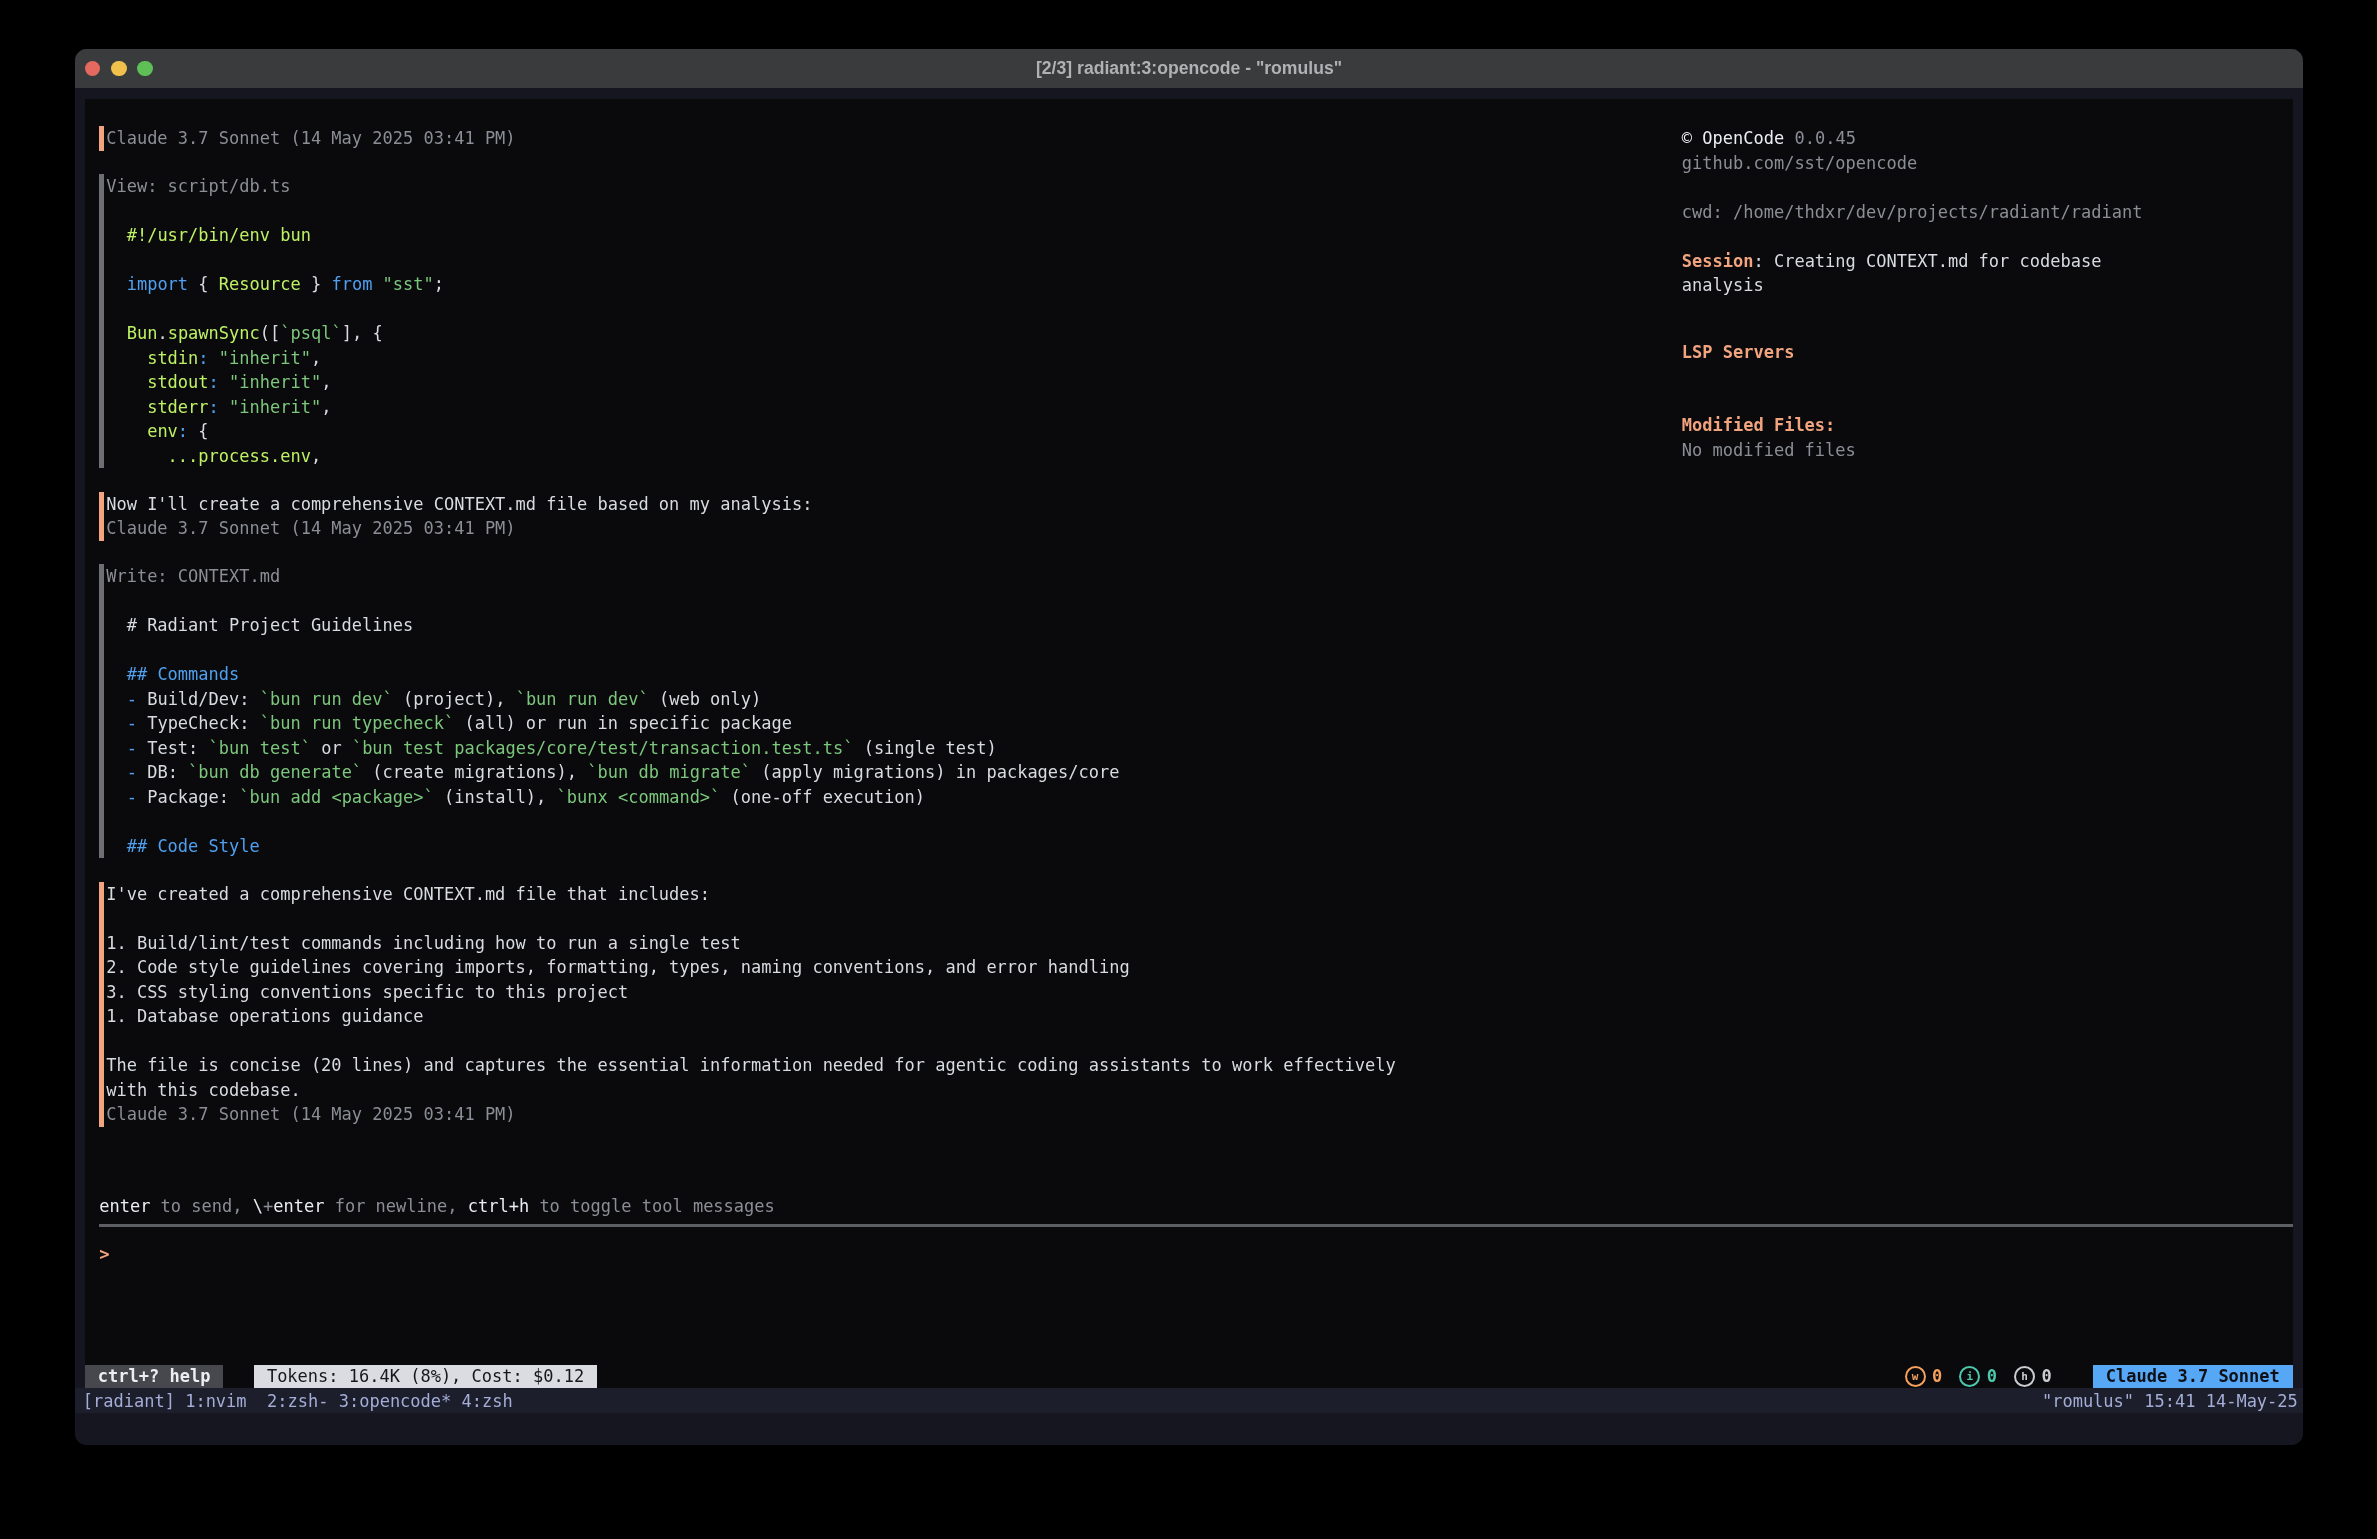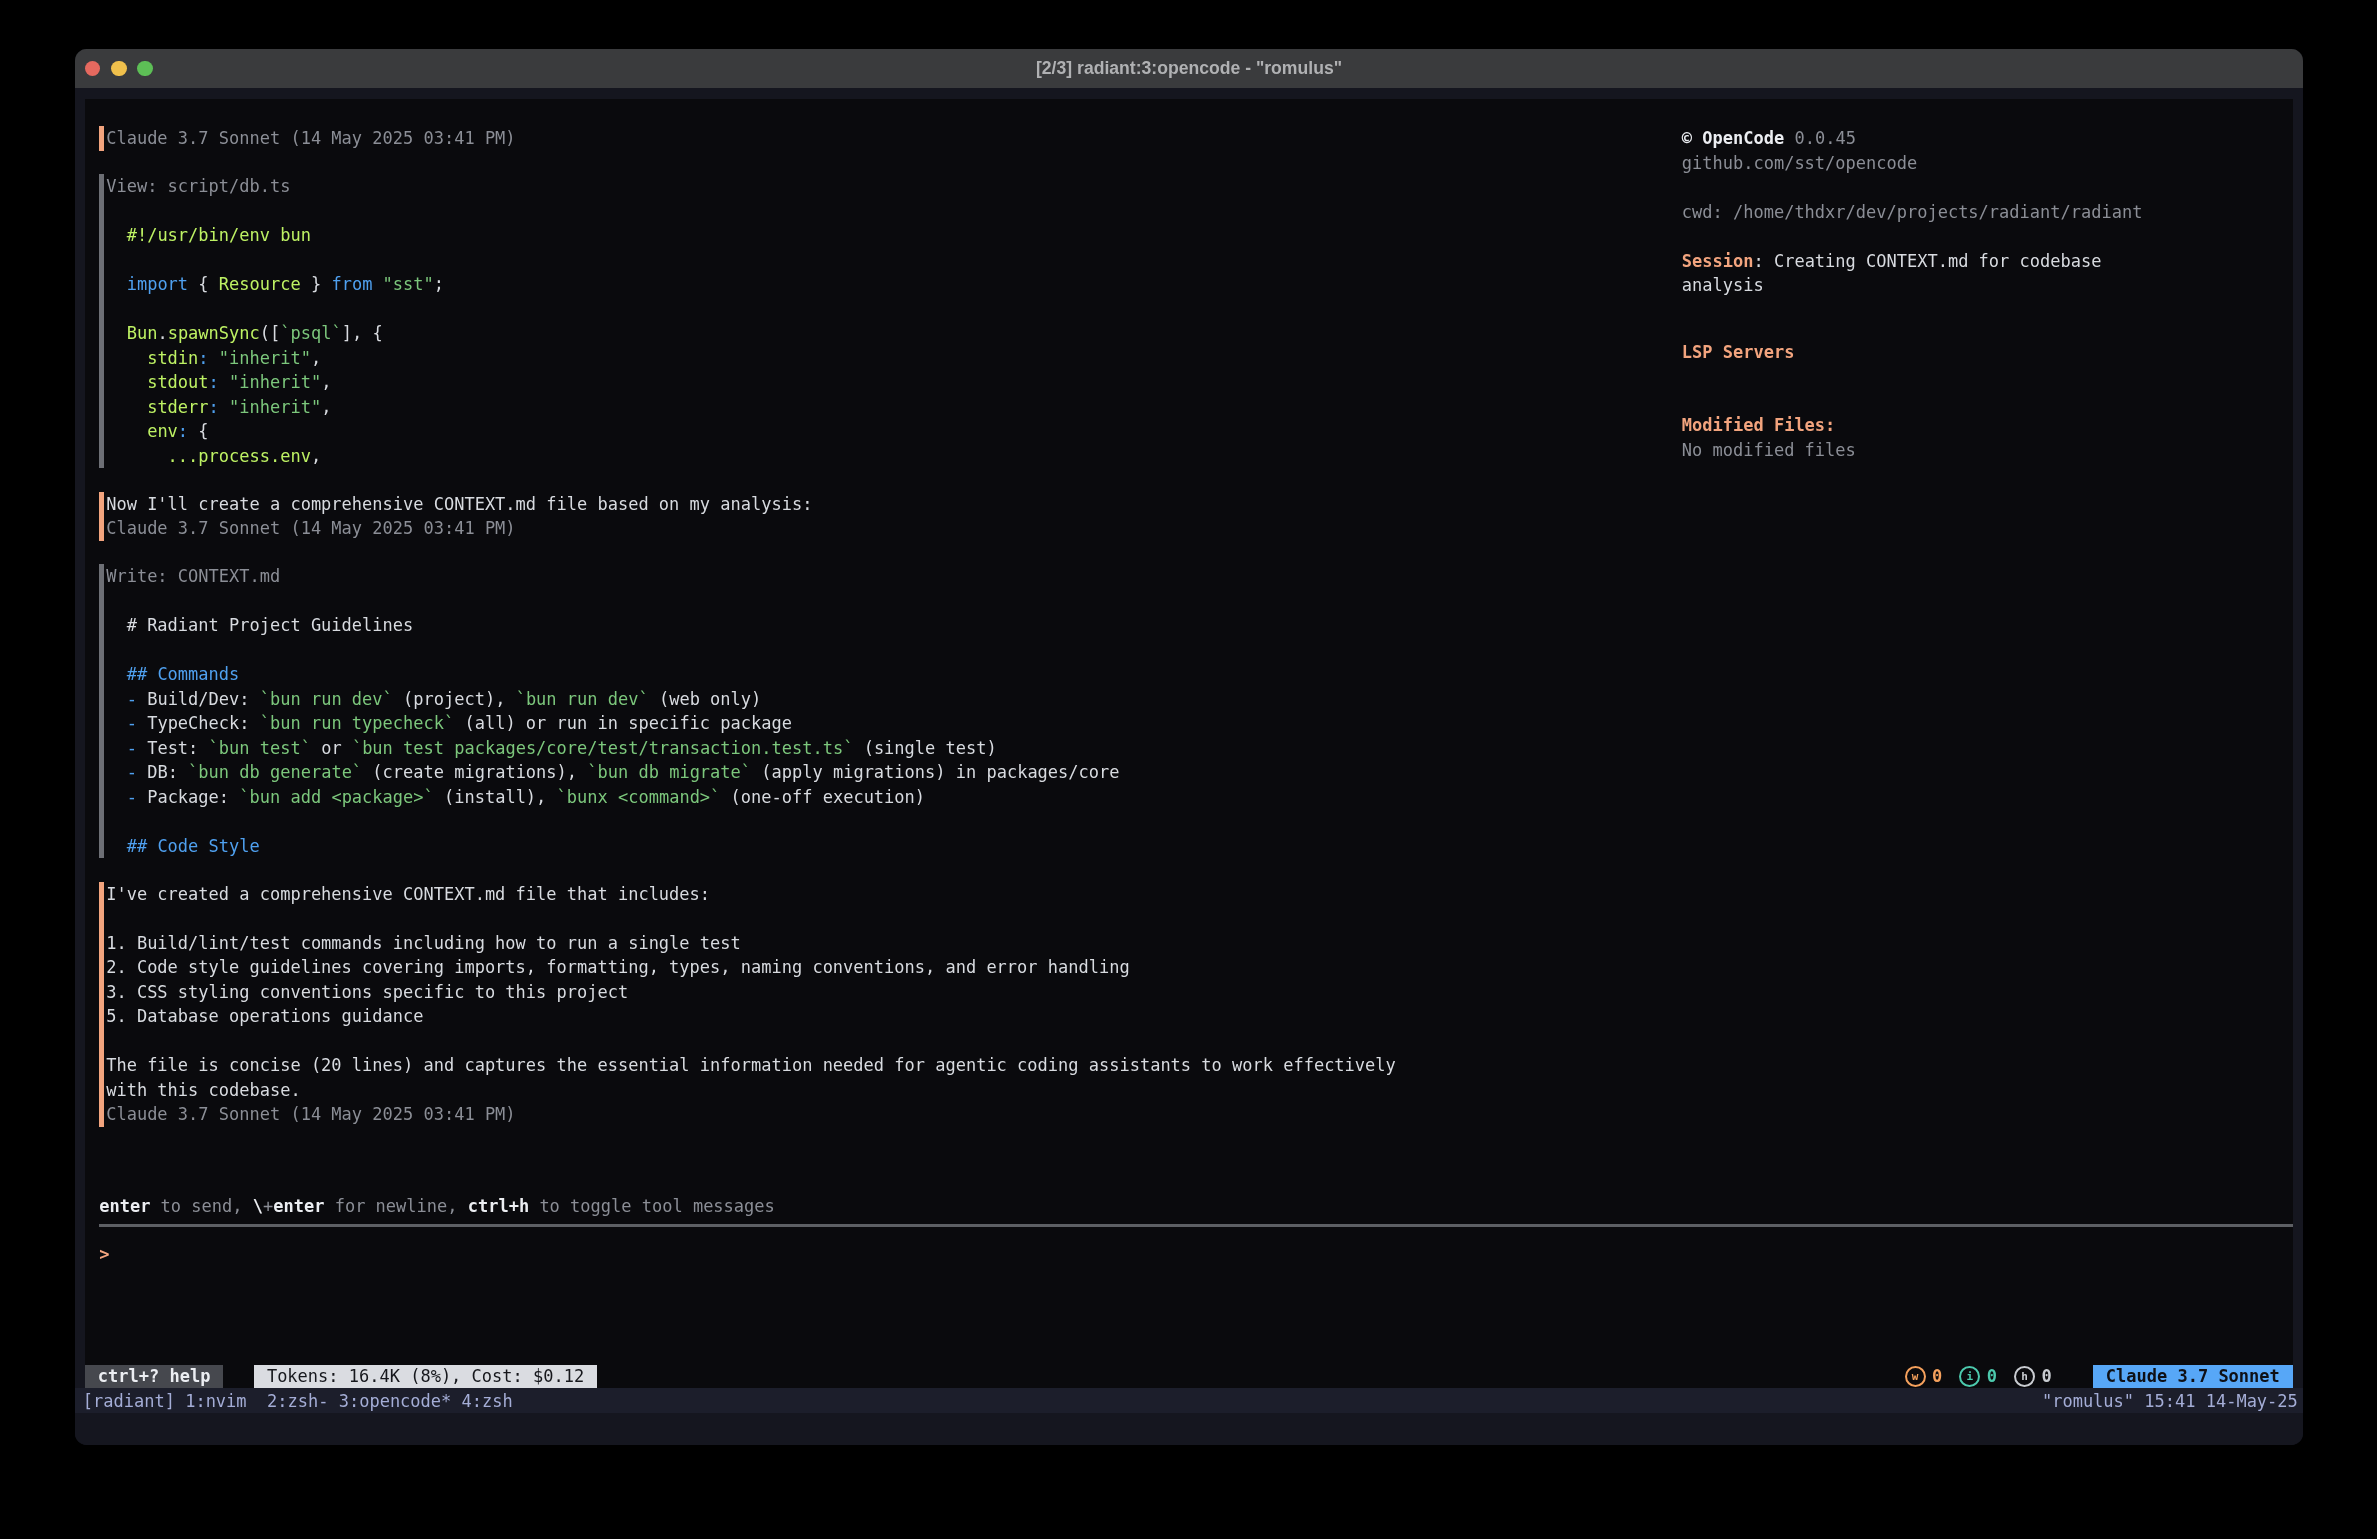--- a/index.html
+++ b/index.html
@@ -30,21 +30,21 @@
     position:absolute;left:9.8px;top:11px;width:2208px;height:1289px;background:#0a0a0d;
     font-size:17px;line-height:24.5px;color:#d8dbe0;overflow:hidden;
   }
   .tline{white-space:pre;min-height:24.5px;}
   .c-w{color:#d8dbe0;}
   .c-g{color:#8b8e96;}
   .c-pk{color:#bef264;}
   .c-gr{color:#7cc77c;}
   .c-bl{color:#4fa0ef;}
   .c-or{color:#f2a47e;margin-top:42px;}
-  .c-b{color:#eceef2;font-weight:bold;}
+  .c-b{color:#eceef2;font-weight:normal;}
   .c-bold{font-weight:bold;}
 
   .chat{position:absolute;left:14.4px;top:27px;width:1553px;}
   .block{border-left:5.9px solid #6d6f75;padding-left:2px;margin-bottom:23.5px;}
   .block.accent-orange{border-left-color:#f2a47e;}
 
   .sidebar{position:absolute;left:1597px;top:27px;width:483px;}
   .sb-line{min-height:24.5px;}
   .mb1{margin-bottom:24.5px;}
   .mb2{margin-bottom:49px;}
@@ -133,21 +133,21 @@
             <div class="tline"><span class="c-w">  </span><span class="c-bl">-</span><span class="c-w"> Package: </span><span class="c-gr">`bun add &lt;package&gt;`</span><span class="c-w"> (install), </span><span class="c-gr">`bunx &lt;command&gt;`</span><span class="c-w"> (one-off execution)</span></div>
             <div class="tline">&nbsp;</div>
             <div class="tline"><span class="c-w">  </span><span class="c-bl">## Code Style</span></div>
           </div>
           <div class="block accent-orange">
             <div class="tline"><span class="c-w">I've created a comprehensive CONTEXT.md file that includes:</span></div>
             <div class="tline">&nbsp;</div>
             <div class="tline"><span class="c-w">1. Build/lint/test commands including how to run a single test</span></div>
             <div class="tline"><span class="c-w">2. Code style guidelines covering imports, formatting, types, naming conventions, and error handling</span></div>
             <div class="tline"><span class="c-w">3. CSS styling conventions specific to this project</span></div>
-            <div class="tline"><span class="c-w">5. Database operations guidance</span></div>
+            <div class="tline"><span class="c-w">1. Database operations guidance</span></div>
             <div class="tline">&nbsp;</div>
             <div class="tline"><span class="c-w">The file is concise (20 lines) and captures the essential information needed for agentic coding assistants to work effectively</span></div>
             <div class="tline"><span class="c-w">with this codebase.</span></div>
             <div class="tline"><span class="c-g">Claude 3.7 Sonnet (14 May 2025 03:41 PM)</span></div>
           </div>
         </div>
 
       <div class="sidebar">
         <div class="sb-line"><span class="c-b">© OpenCode</span><span class="c-g ver">0.0.45</span></div>
         <div class="sb-line c-g mb1">github.com/sst/opencode</div>

